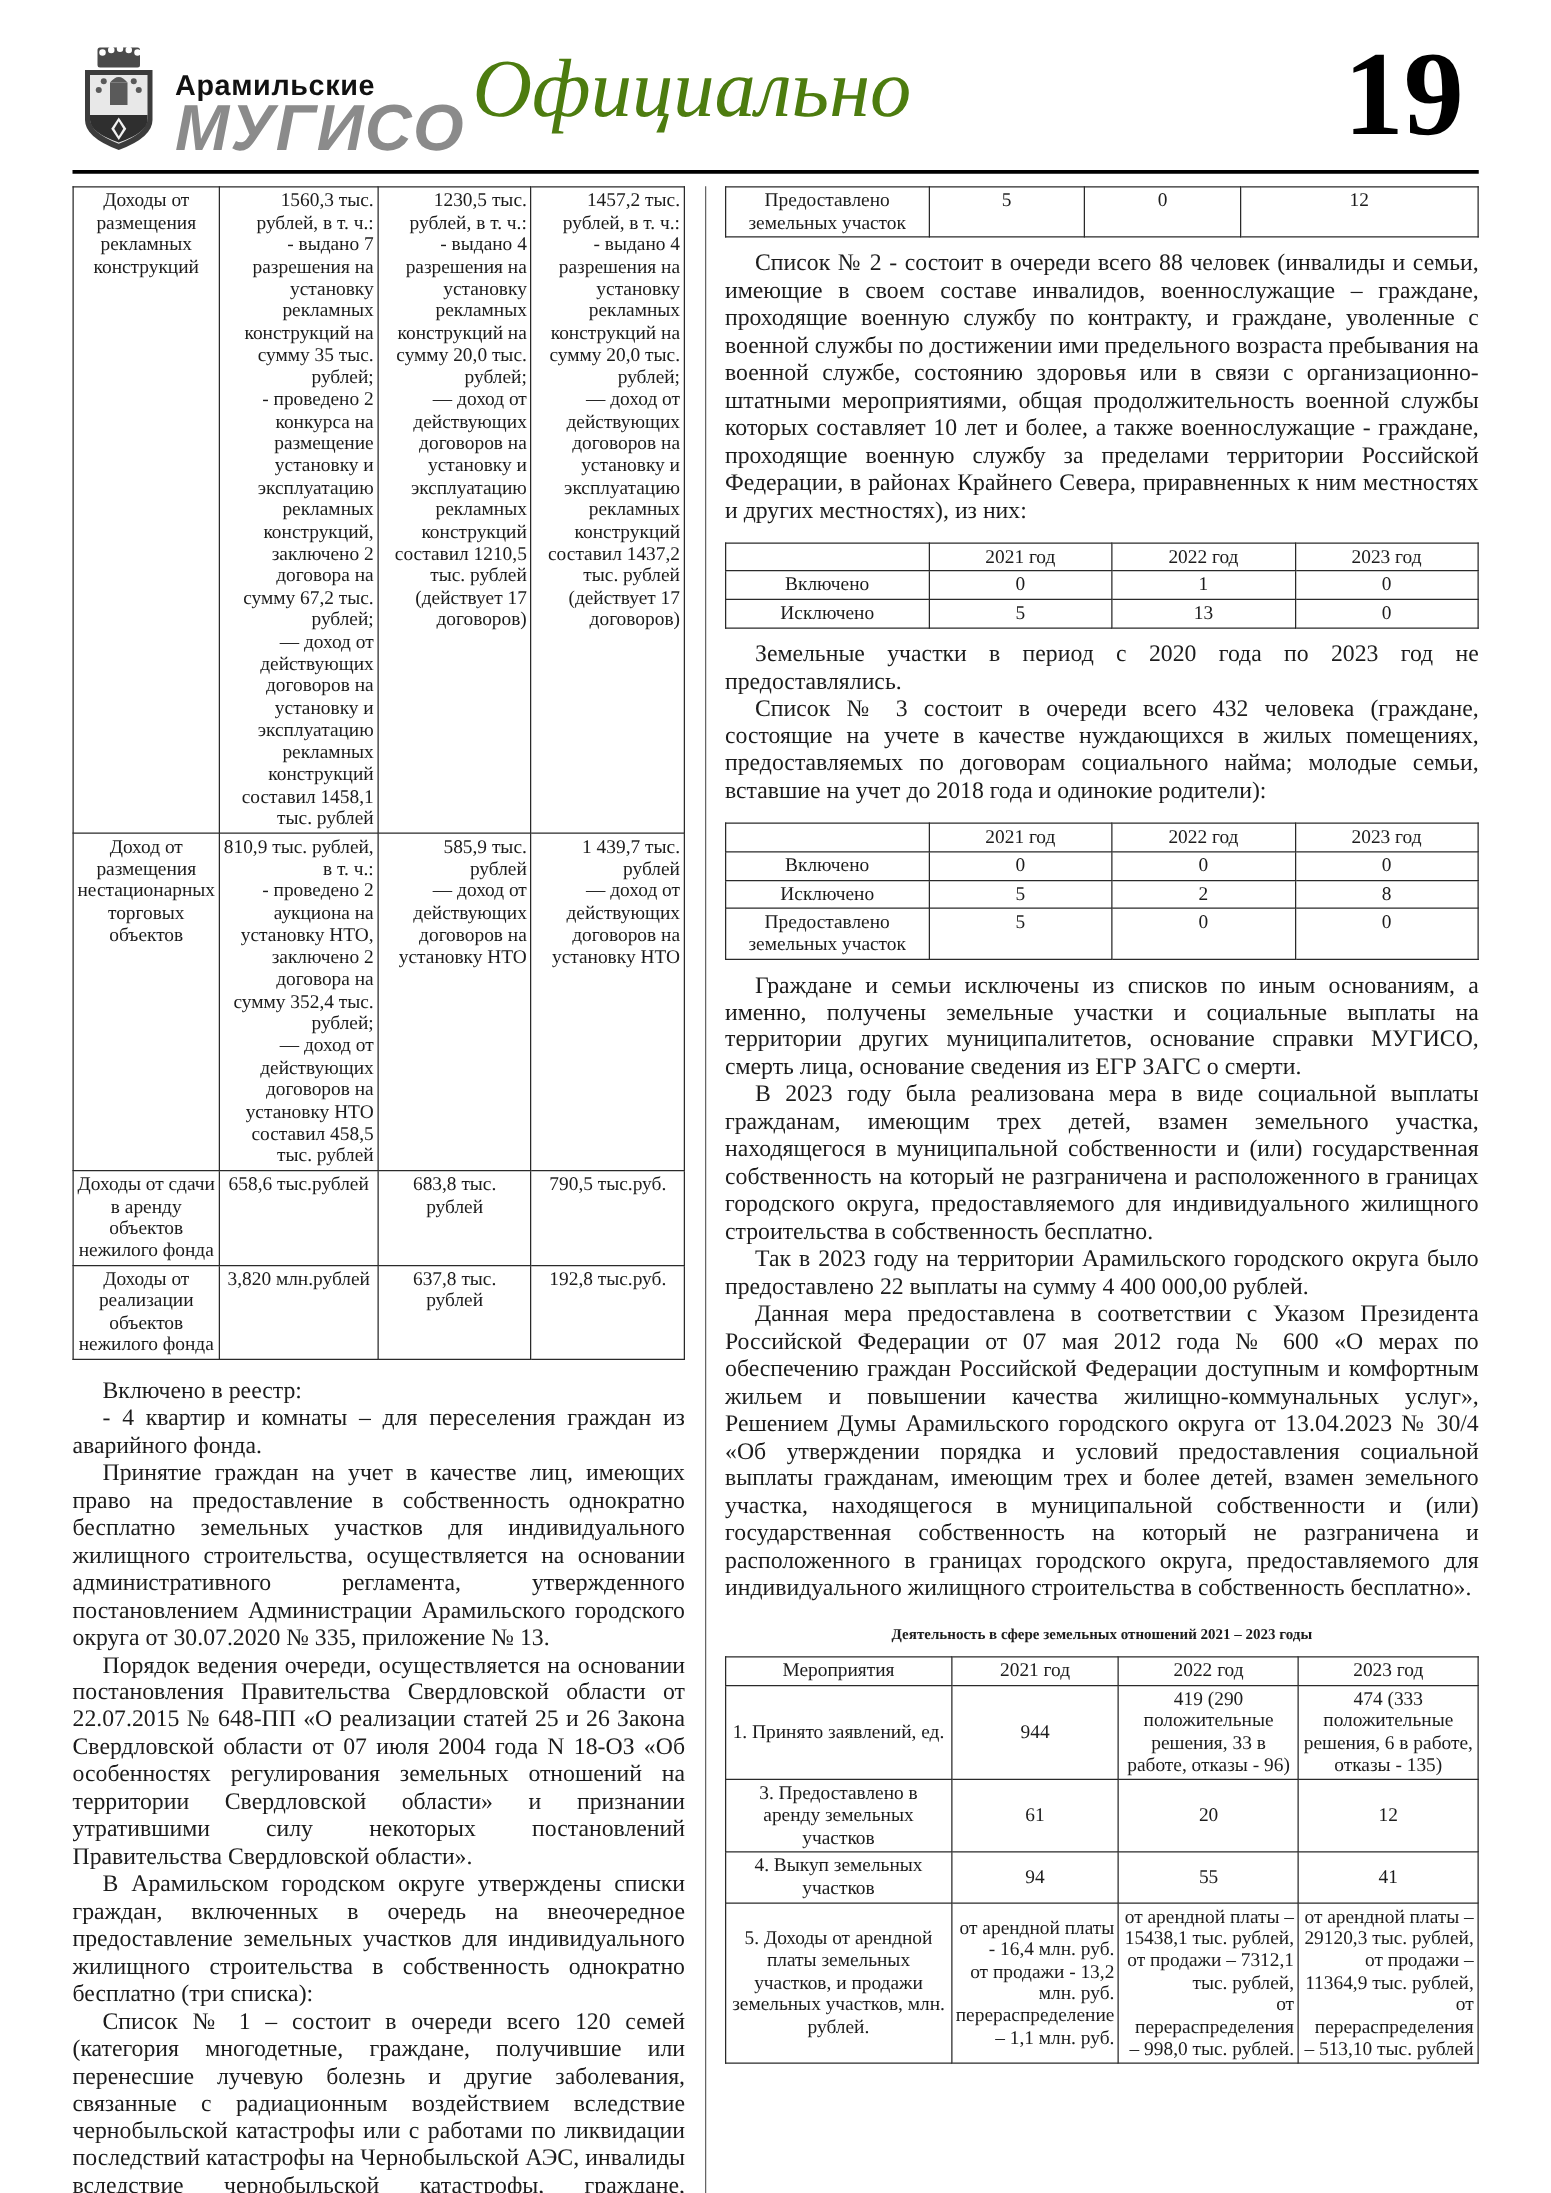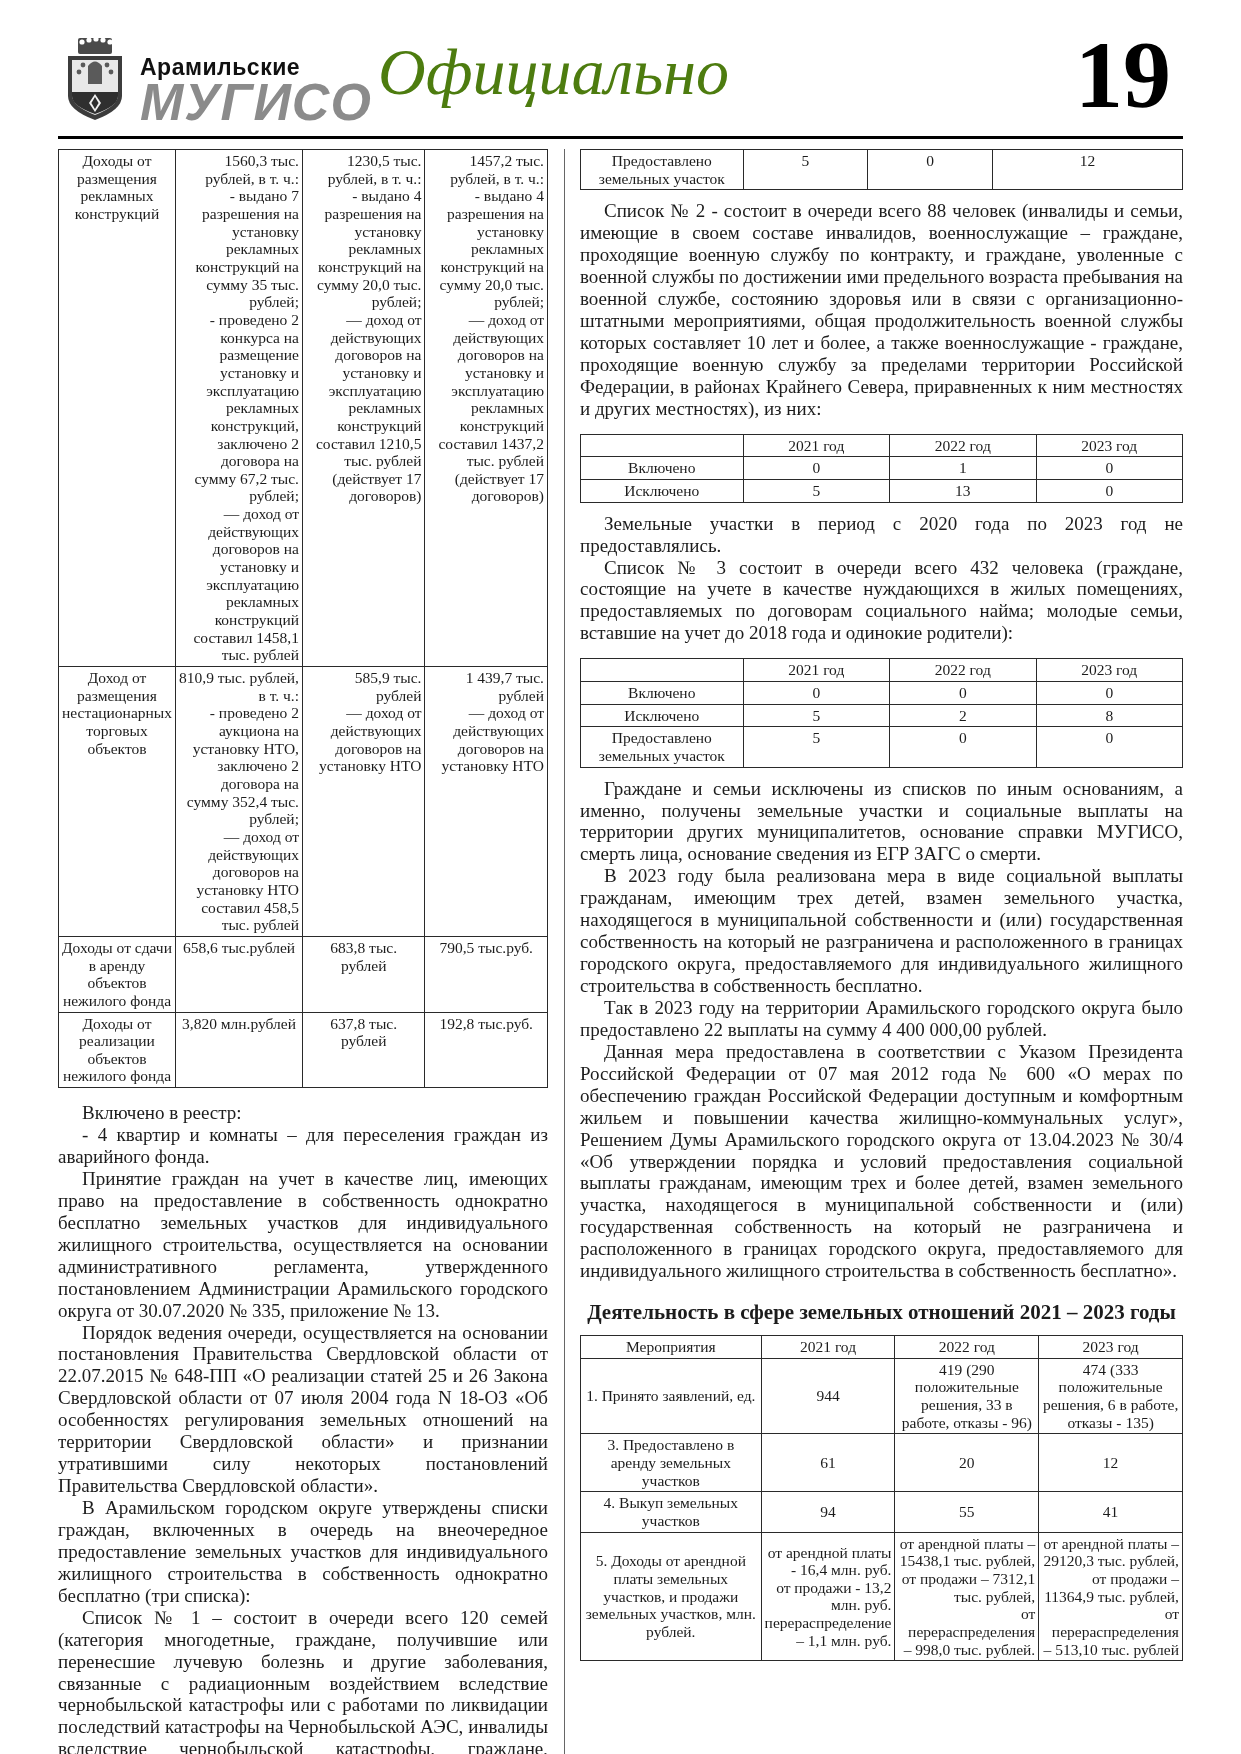--- a/index.html
+++ b/index.html
@@ -31,21 +31,21 @@
   .income-table td:first-child{width:14%;}
   .yr-table td{padding:3px 4px;}
   .yr-table .lbl{width:34%;}
   .r-yr-table .lbl{width:27%;}
   .act-table td{vertical-align:middle;}
   .act-table .c0{width:30%;}
   .act-table .c1{width:16.5%;}
 
   
   .para{font-size:19px;line-height:1.155;text-align:justify;text-indent:24px;margin:0;} .mt10{margin-top:10px;} .mt14{margin-top:14px;}
-  .heading-bold{font-weight:bold;font-size:21px;text-align:center;margin:18px 0 10px 0;}
+  .heading-bold{font-weight:bold;font-size:12px;text-align:center;margin:18px 0 10px 0;}
 </style>
 </head>
 <body>
 
 <div class="page">
 
   <div class="masthead">
     <div class="logo">
       <span>
         <svg width="74" height="88" viewBox="0 0 74 88">

